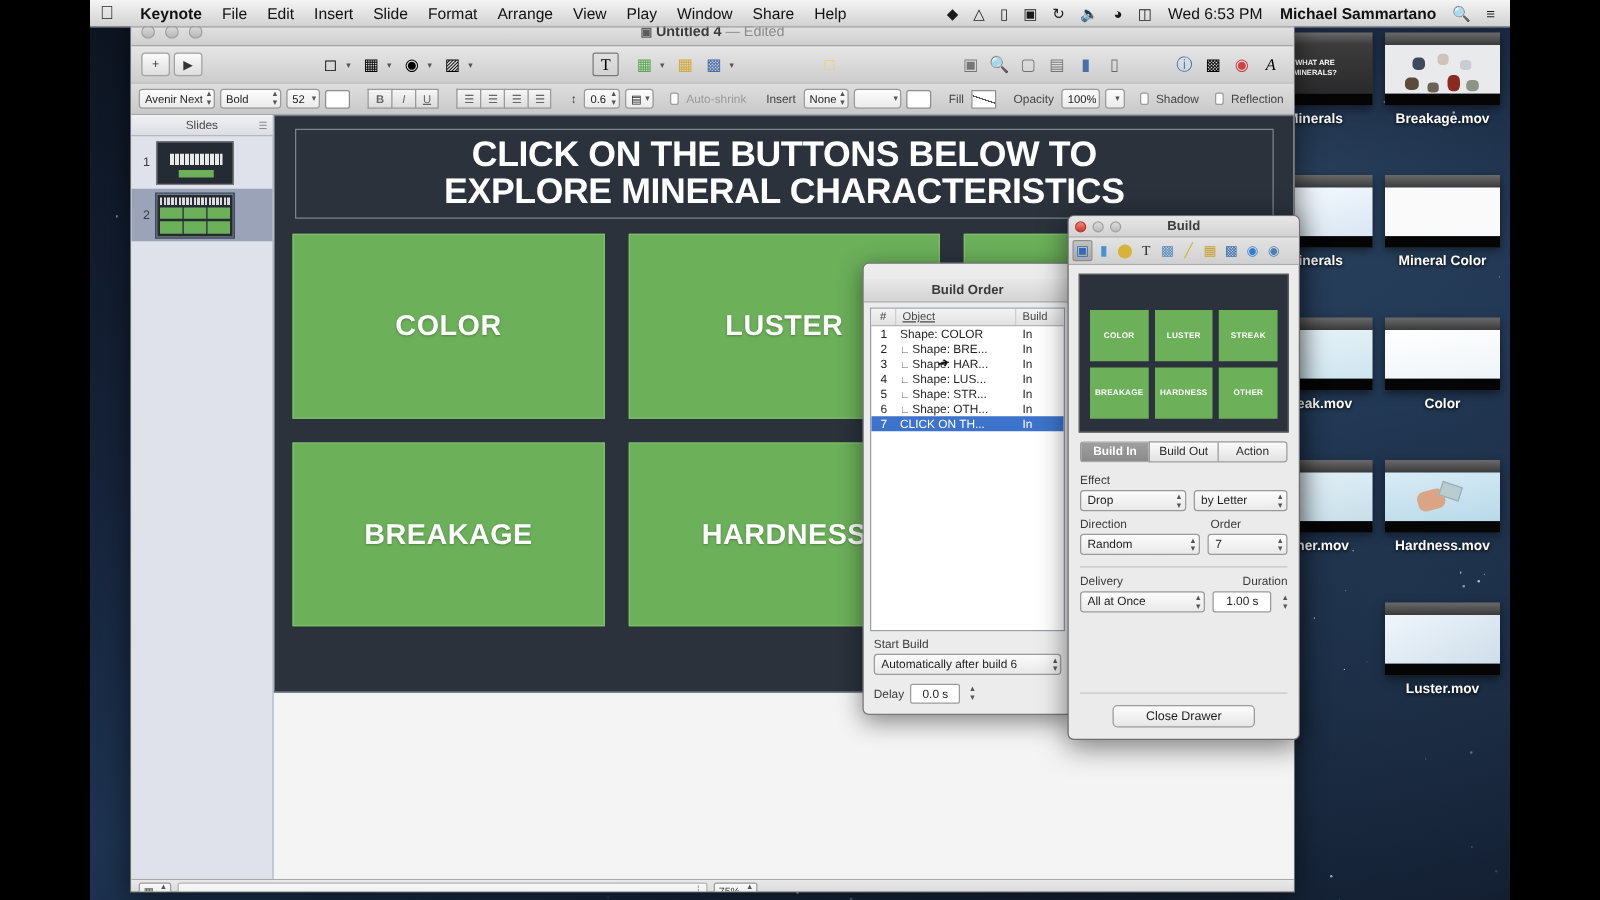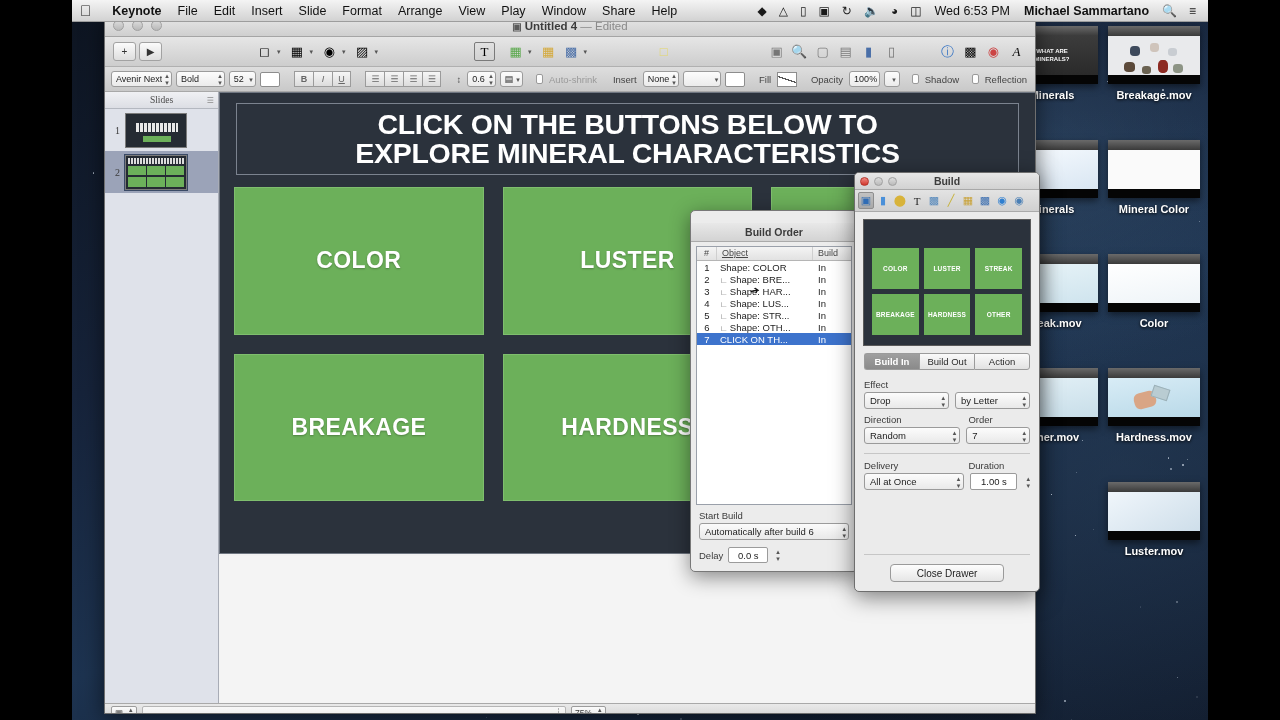--- a/index.html
+++ b/index.html
@@ -116,21 +116,21 @@
          border-radius: 2px; display: inline-block; vertical-align: middle; }
   .fill-swatch {
     width: 30px; height: 15px; border: 1px solid #8d8d8d; background:#fff;
     background-image: linear-gradient(18deg, transparent 47%, #555 47%, #555 53%, transparent 53%);
   }
 
   
   .kbody { display: flex; height: 611px; background: #cfd3dc; }
   .navigator {
     width: 114px; background: #dfe2ea; border-right: 1px solid #a8acb6;
-    display: flex; flex-direction: column; font-family: Liberation Serif, serif;
+    display: flex; flex-direction: column;
   }
   .nav-head {
     height: 17px; background: linear-gradient(180deg,#f0f1f4,#dcdee4);
     border-bottom: 1px solid #b4b8c0;
     display: flex; align-items: center; justify-content: center;
     font-size: 9.5px; color: #4a4a4a; position: relative;
   }
   .nav-head .grip { position: absolute; right: 4px; font-size: 8px; color:#8b8b8b; }
   .slide-row { display: flex; align-items: center; height: 42px; padding-left: 6px; gap: 5px; }
   .slide-row.sel { background: #9ba3b8; }
@@ -978,21 +978,21 @@
         <div class="bi-sel" style="flex:1;">
           <span class="val">7</span>
           <span class="stepper">▴<br>▾</span>
         </div>
       </div>
     </div>
     <div class="bi-div"></div>
     <div class="bi-body">
       <div class="bi-row">
         <div class="bi-lbl" style="flex:1.6;margin:0;">Delivery</div>
-        <div class="bi-lbl" style="flex:1;margin:0;">Duration</div>
+        <div class="bi-lbl" style="flex:1;margin:0;text-align:right;">Duration</div>
       </div>
       <div class="bi-row" style="margin-top:2px;">
         <div class="bi-sel" style="flex:1.6;">
           <span class="val">All at Once</span>
           <span class="stepper">▴<br>▾</span>
         </div>
         <div class="bi-field" style="flex:.8;">1.00 s</div>
         <span class="stepper" style="align-self:center;">▴<br>▾</span>
       </div>
     </div>

